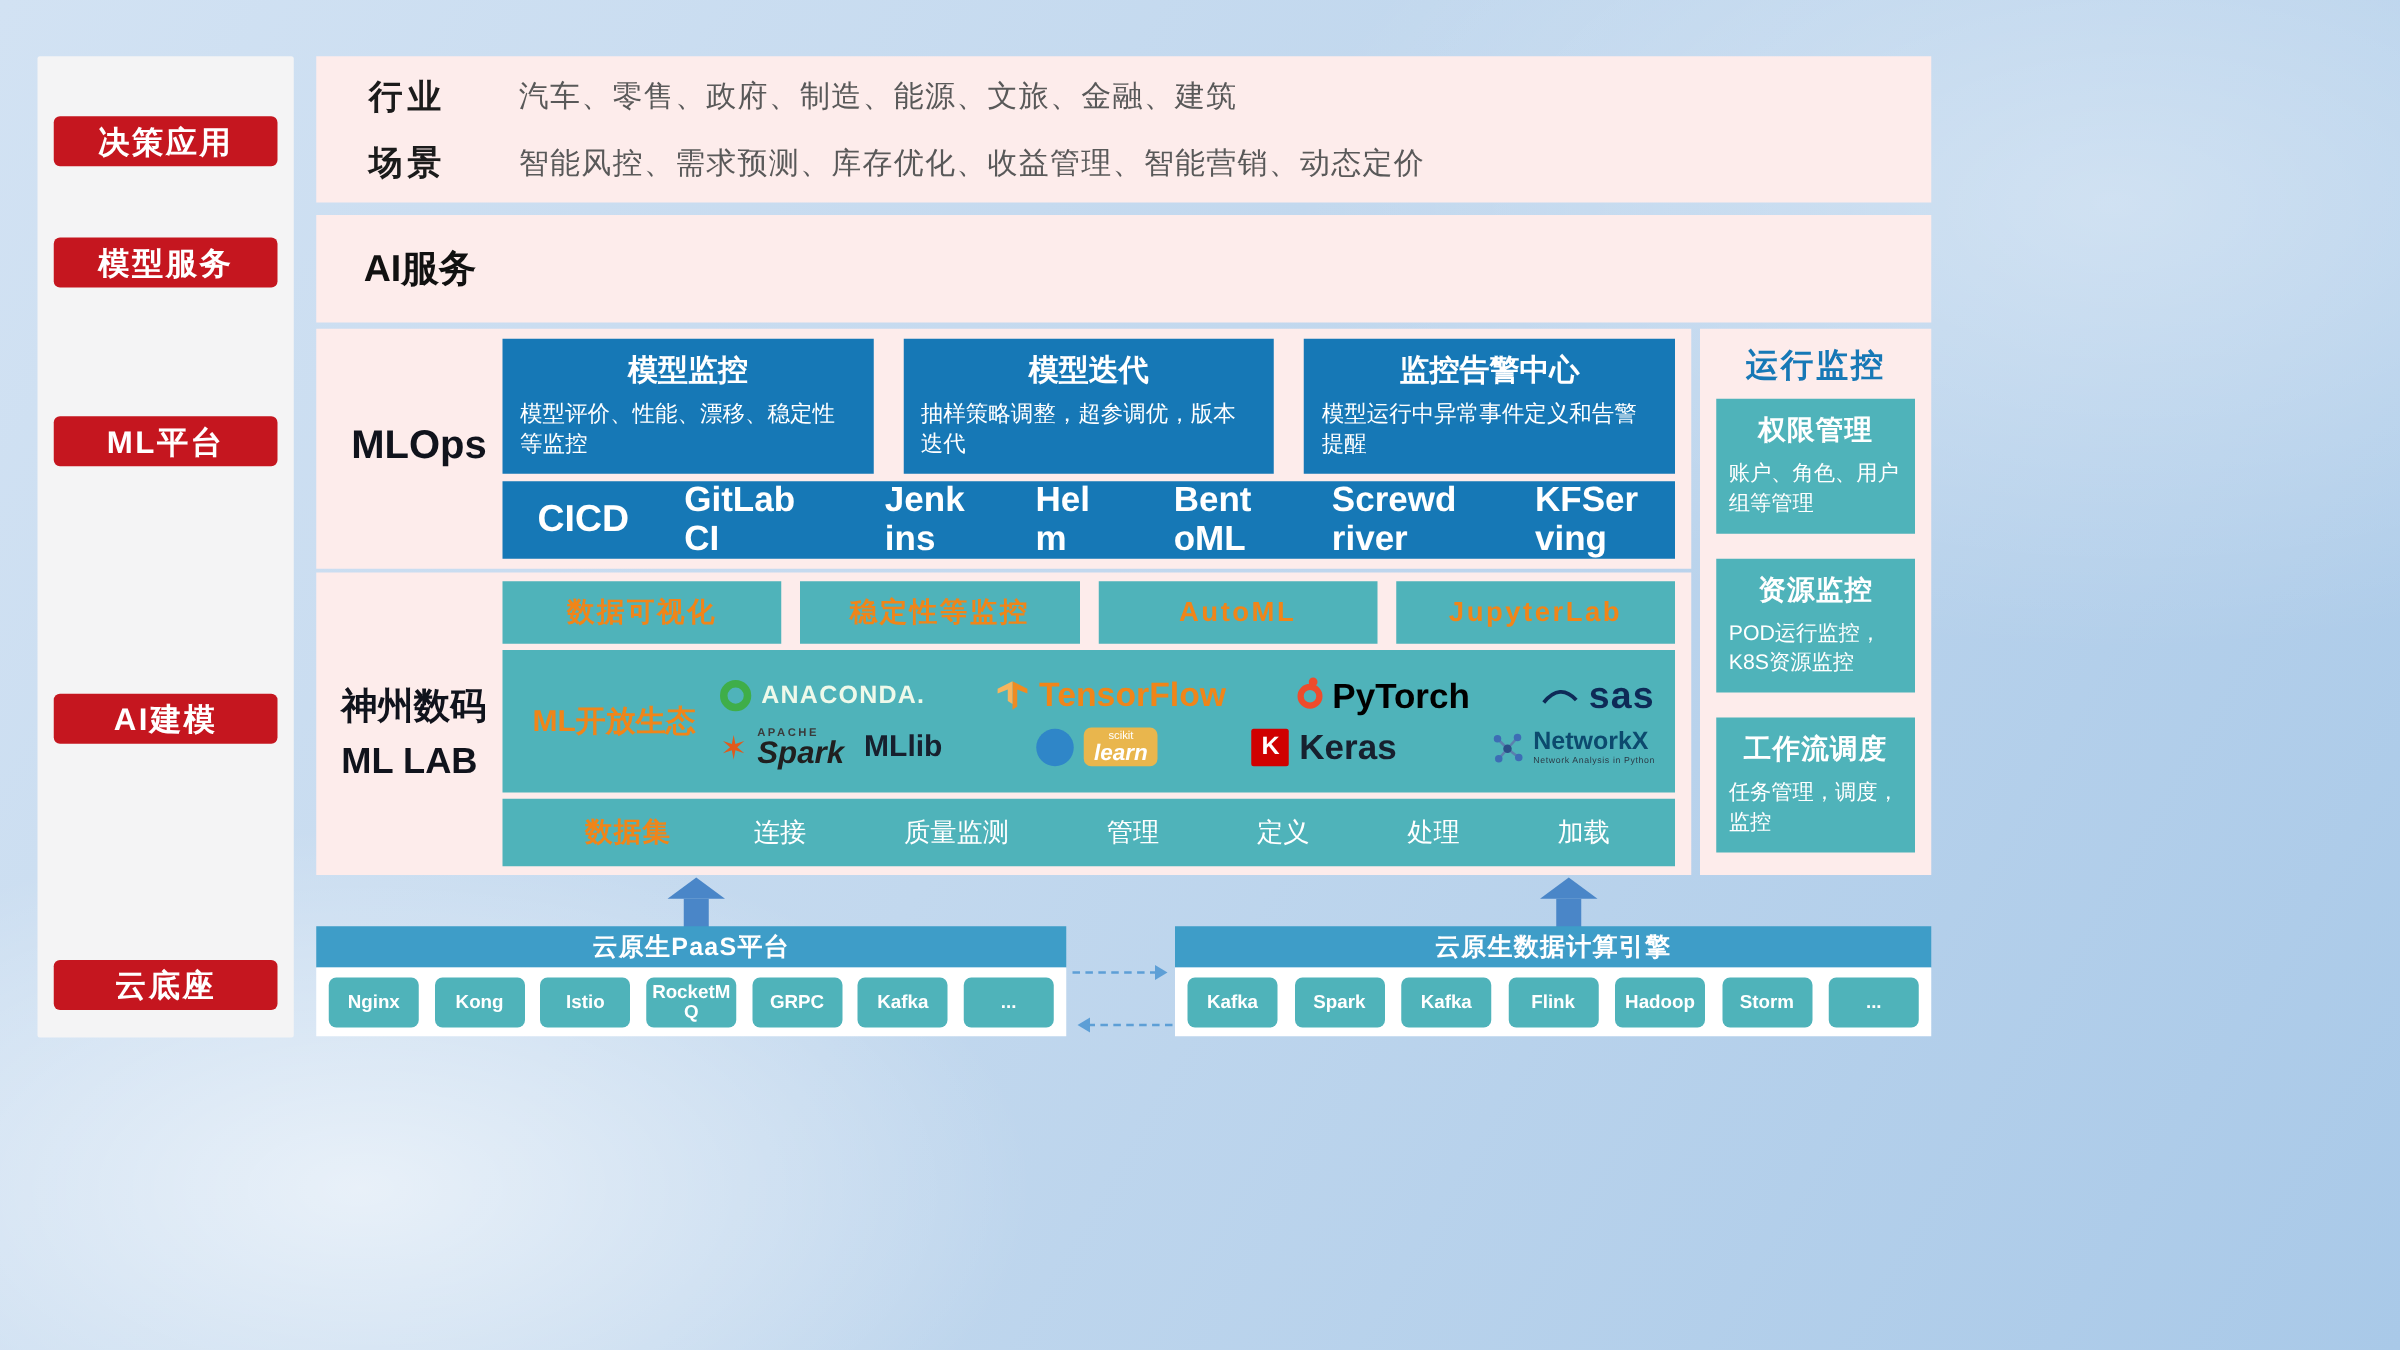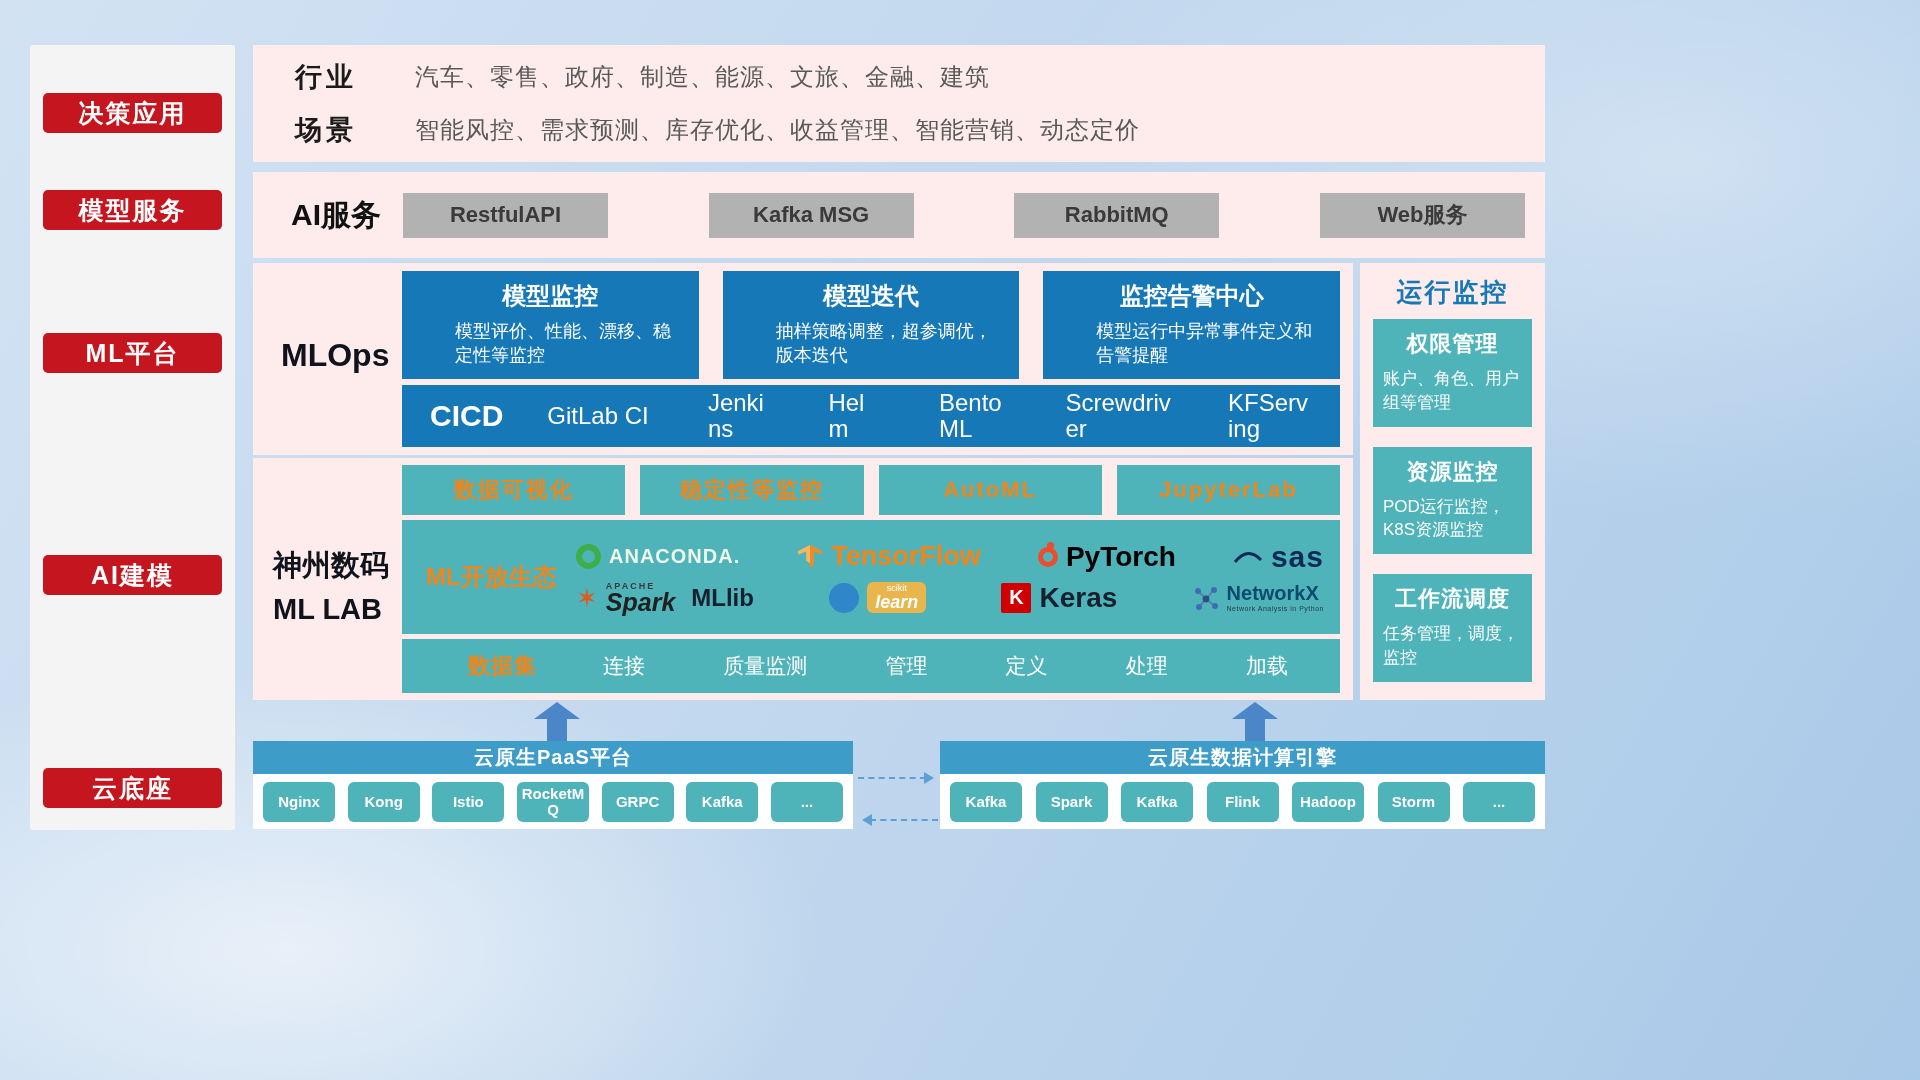--- a/index.html
+++ b/index.html
@@ -41,26 +41,26 @@
     display:flex; align-items:center; justify-content:space-between; }
   .svc-btn { width:205px; height:45px; background:var(--gray_btn,#b2b2b2); color:#3a3a3a;
     font-weight:700; font-size:22px; display:flex; align-items:center; justify-content:center; }
 
   
   #mlops { left:253px; top:263px; width:1100px; height:192px; }
   .mlops-label { position:absolute; left:28px; top:74px; font-size:32px; font-weight:700; color:#10131c;text-align:center; }
   .mlops-cards { position:absolute; left:149px; top:8px; width:938px; height:108px; display:flex; gap:24px; }
   .mlops-card { flex:1; background:var(--blue,#1678b6); color:#fff; padding:9px 14px 6px; }
   .mlops-card .t { text-align:center; font-size:24px; font-weight:700; margin-bottom:7px; }
-  .mlops-card .d { font-size:18px; line-height:1.35;margin-left:39px; }
+  .mlops-card .d { font-size:18px; line-height:1.35; }
   .cicd-bar { position:absolute; left:149px; top:122px; width:938px; height:62px; background:var(--blue,#1678b6);
     display:flex; align-items:center; color:#fff; padding:0 28px; }
   .cicd-label { font-size:30px; font-weight:700; margin-right:44px; }
   .cicd-tools { flex:1; display:flex; justify-content:space-between; align-items:center; }
-  .cicd-tools span { font-size:24px; font-weight:400; line-height:1.1; word-break:break-all; }
+  .cicd-tools span { font-size:28px; font-weight:700; line-height:1.1; word-break:break-all; }
   .cicd-tools span:nth-child(1){width:104px}
   .cicd-tools span:nth-child(2){width:64px}
   .cicd-tools span:nth-child(3){width:54px}
   .cicd-tools span:nth-child(4){width:70px}
   .cicd-tools span:nth-child(5){width:106px}
   .cicd-tools span:nth-child(6){width:84px}
 
   
   #mllab { left:253px; top:458px; width:1100px; height:242px; }
   .mllab-label { position:absolute; left:20px; top:86px; font-size:29px; font-weight:700;
@@ -155,26 +155,20 @@
     <span class="ind-value">汽车、零售、政府、制造、能源、文旅、金融、建筑</span>
   </div>
     <div class="ind-row">
     <span class="ind-label">场景</span>
     <span class="ind-value">智能风控、需求预测、库存优化、收益管理、智能营销、动态定价</span>
   </div>
   </div>
 
 <div id="ai-service" class="abs pink">
   <div class="svc-label">AI服务</div>
-  <div class="svc-btns">
-      <div class="svc-btn">RestfulAPI</div>
-      <div class="svc-btn">Kafka MSG</div>
-      <div class="svc-btn">RabbitMQ</div>
-      <div class="svc-btn">Web服务</div>
-    </div>
 </div>
 
 <div id="mlops" class="abs pink">
   <div class="mlops-label">MLOps</div>
   <div class="mlops-cards">
       <div class="mlops-card">
       <div class="t">模型监控</div>
       <div class="d">模型评价、性能、漂移、稳定性等监控</div>
     </div>
       <div class="mlops-card">

